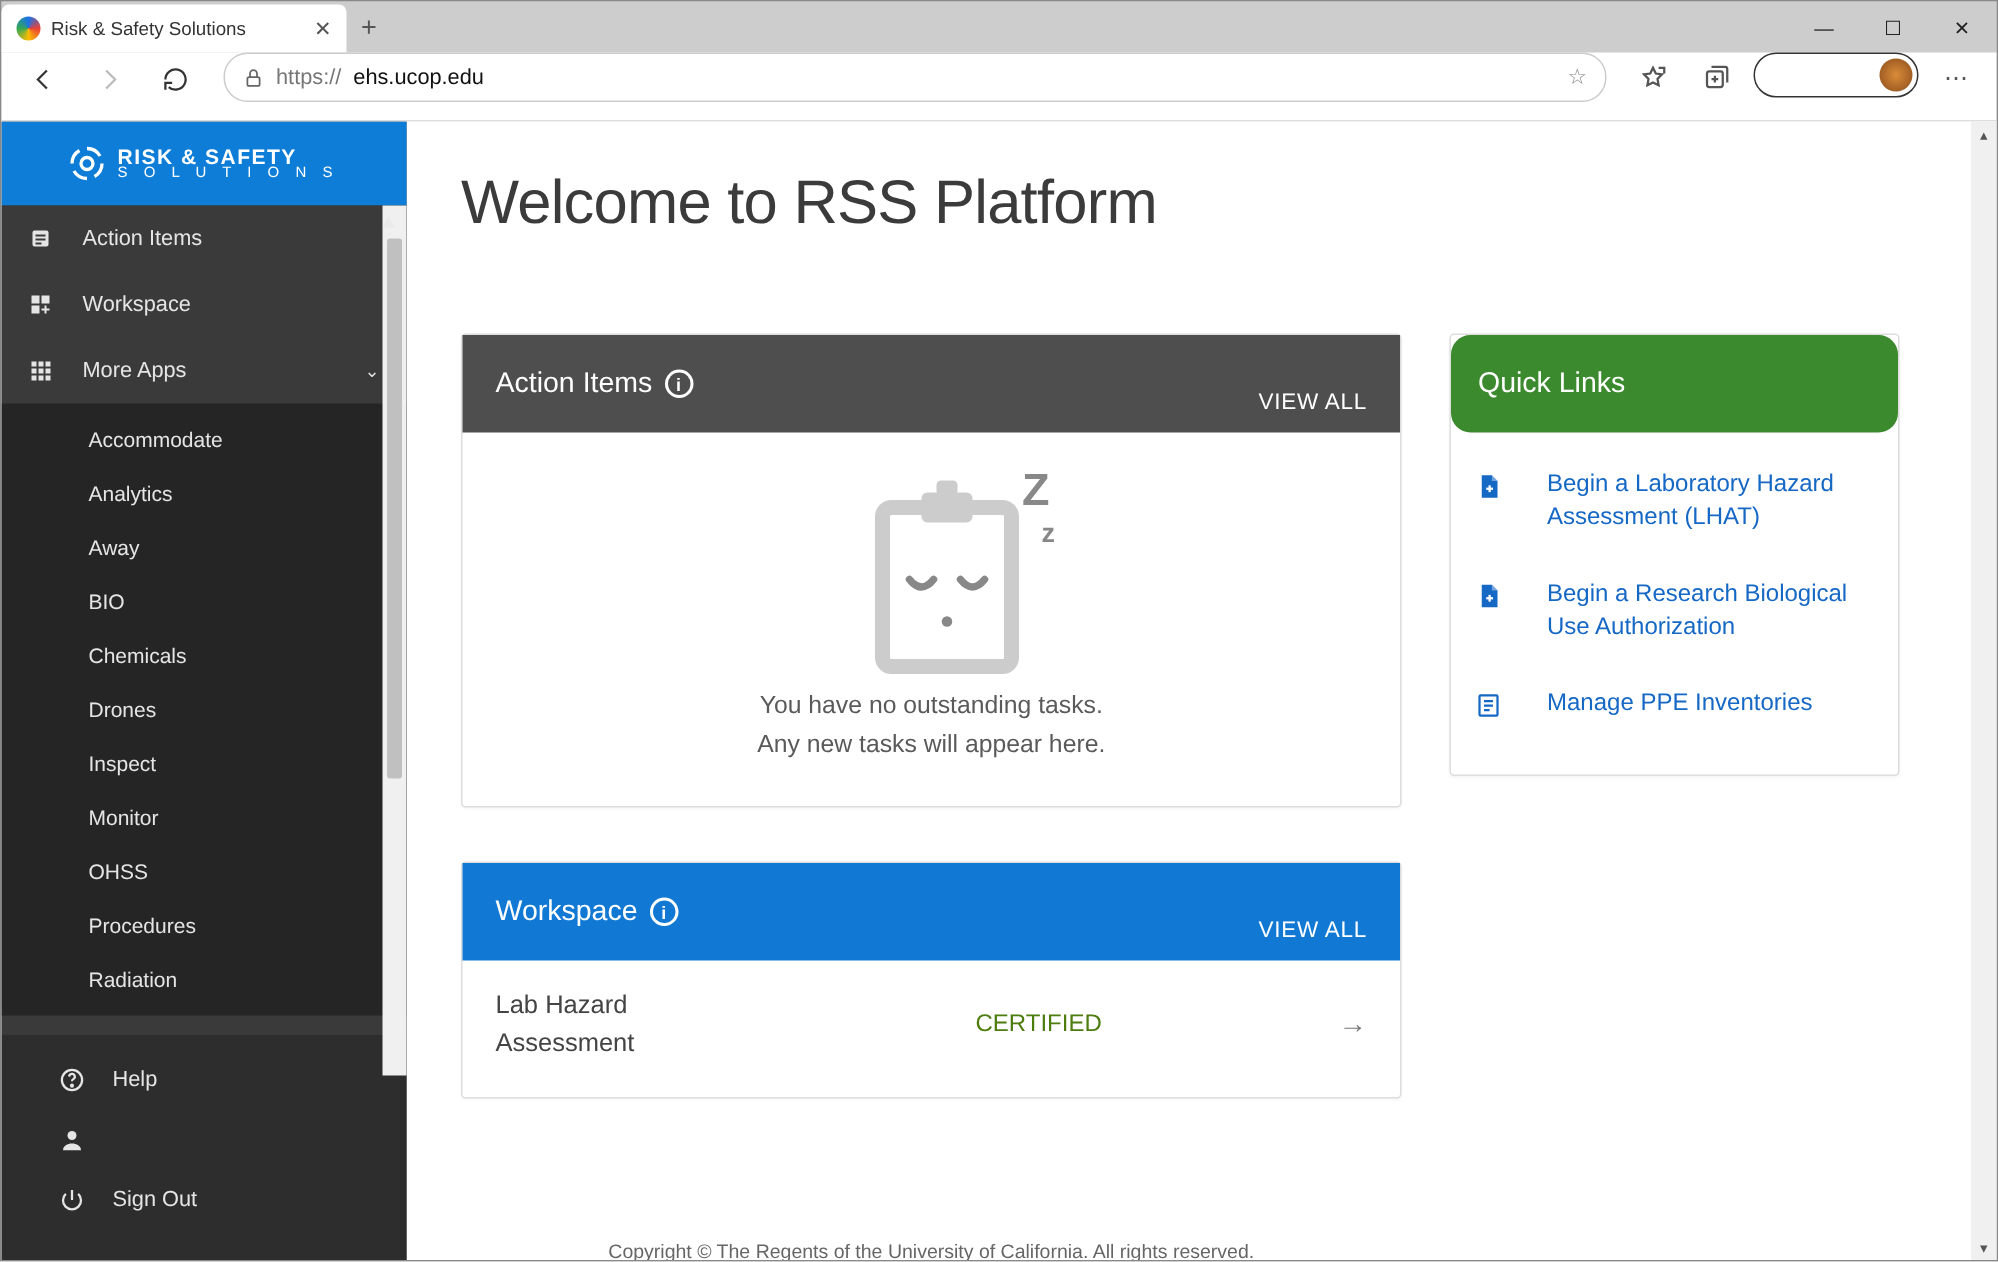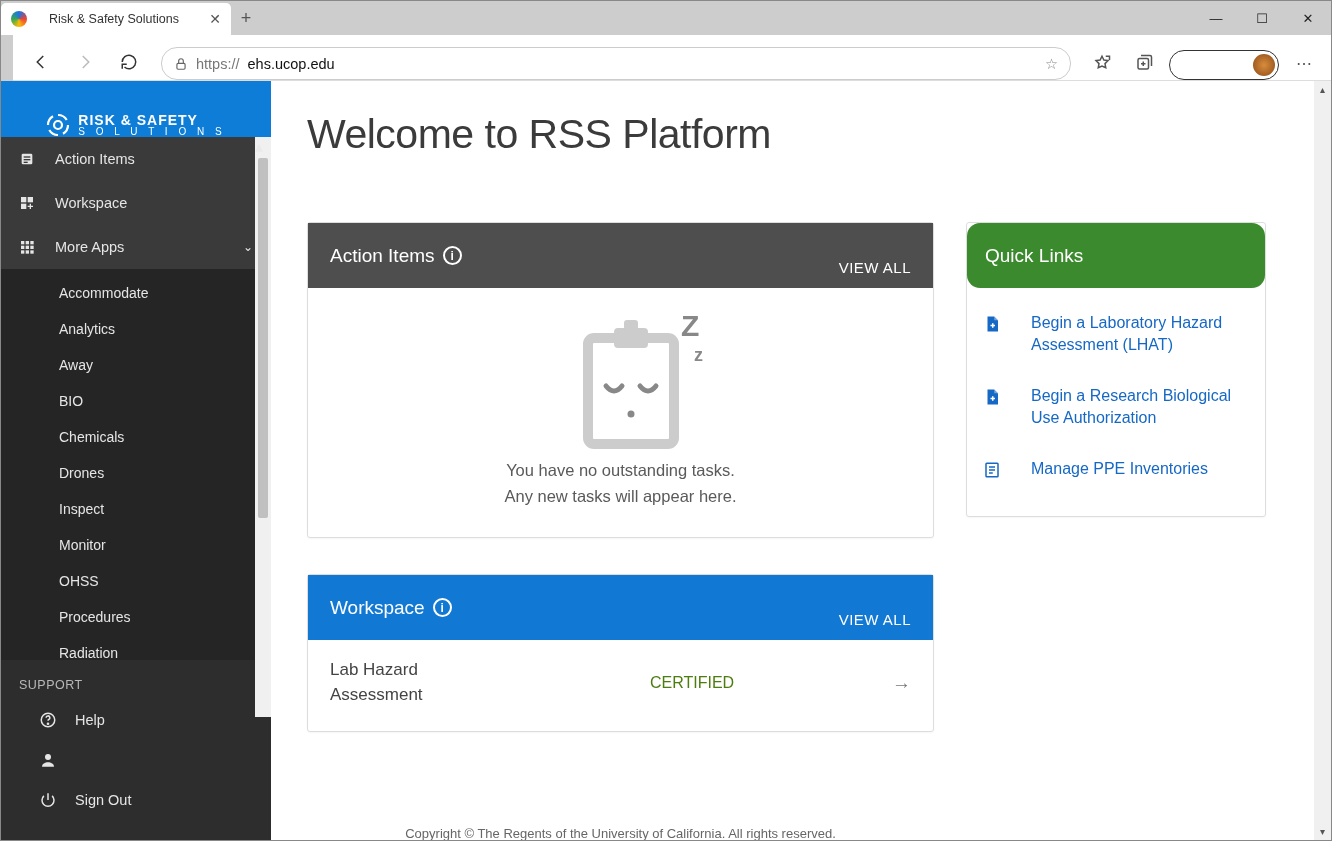--- a/index.html
+++ b/index.html
@@ -1,48 +1,48 @@
 <!DOCTYPE html>
 <html><head>
 <meta charset="utf-8">
 <style>
 * { margin:0; padding:0; box-sizing:border-box; font-family:"Segoe UI",Arial,sans-serif; }
 body { width:1332px; height:841px; background:#e9e9e9; overflow:hidden; }
 
 
 .browser-frame { width:100%; height:100%; background:#cdcdcd; display:flex; flex-direction:column; border:1px solid #888; }
 .titlebar { height:34px; background:#cdcdcd; display:flex; align-items:stretch; }
-.tab { background:#fff; border-radius:5px 5px 0 0; display:flex; align-items:center; padding:0 10px; width:230px; margin-top:2px; font-size:12.5px; color:#333; gap:22px; }
+.tab { background:#fff; border-radius:5px 5px 0 0; display:flex; align-items:center; padding:0 10px; width:230px; margin-top:2px; font-size:12.5px; color:#333; gap:7px; }
 .tab .favicon { width:16px; height:16px; border-radius:50%; background:conic-gradient(#1a73e8,#ea4335,#fbbc05,#34a853,#1a73e8); }
 .tab .close { margin-left:auto; font-size:14px; color:#555; }
 .newtab { width:30px; display:flex; align-items:center; justify-content:center; font-size:18px; color:#555; }
 .window-controls { margin-left:auto; display:flex; }
 .window-controls div { width:46px; display:flex; align-items:center; justify-content:center; font-size:13px; color:#222; }
 
-.toolbar { height:46px; background:#fff; display:flex; align-items:flex-end; padding:0 10px; gap:8px; border-bottom:1px solid #ddd;margin-left:12px; }
+.toolbar { height:46px; background:#fff; display:flex; align-items:flex-start; padding:0 10px; gap:8px; border-bottom:1px solid #ddd; }
 .toolbar .nav-btn { width:36px; height:36px; display:flex; align-items:center; justify-content:center; color:#555; font-size:16px; }
 .toolbar .nav-btn.disabled { color:#bbb; }
 .addressbar { flex:1; height:33px; border:1px solid #ccc; border-radius:16px; display:flex; align-items:center; padding:0 12px; font-size:14.5px; color:#111; gap:8px; margin:0 6px; }
 .addressbar .lock { color:#666; font-size:13px; }
 .addressbar .secure { color:#777; }
 .addressbar .star { margin-left:auto; color:#888; }
 .toolbar .icon-btn { width:34px; height:34px; display:flex; align-items:center; justify-content:center; color:#555; font-size:16px; }
 .profile-pill { width:110px; height:30px; border:1px solid #333; border-radius:15px; display:flex; align-items:center; justify-content:flex-end; padding-right:3px;}
 .profile-pill .avatar { width:22px; height:22px; border-radius:50%; background:radial-gradient(circle,#d98c3a,#8a4a1a); }
 
 
 .page { flex:1; display:flex; background:#fff; overflow:hidden; position:relative; }
 .scrolltrack { width:17px; background:#f0f0f0; display:flex; flex-direction:column; align-items:center; }
 .scrolltrack .arrow { height:17px; font-size:10px; color:#555; display:flex; align-items:center; justify-content:center; width:100%; }
 
 
 .sidebar { width:270px; background:#3a3a3a; color:#eaeaea; display:flex; flex-direction:column; position:relative; }
 .sidebar-scroll { position:absolute; top:56px; right:0; width:16px; height:580px; background:#f0f0f0; display:flex; flex-direction:column; }
 .sidebar-scroll .thumb { background:#c0c0c0; margin:0 3px; border-radius:2px; }
-.brand { height:56px; background:#0d7dd8; display:flex; align-items:flex-end; justify-content:center; gap:8px; font-weight:700; color:#fff; font-size:14px; letter-spacing:1px; }
+.brand { height:56px; background:#0d7dd8; display:flex; align-items:center; justify-content:center; gap:8px; font-weight:700; color:#fff; font-size:14px; letter-spacing:1px; }
 .brand-svg { width:24px; height:24px; }
 .brand-text { line-height:1; }
 .brand-text .sub { font-size:10px; letter-spacing:4px; font-weight:400; }
 .side-list { flex:1; overflow:hidden; background:#3a3a3a; }
 .side-item { display:flex; align-items:center; gap:18px; height:44px; padding:0 18px; font-size:14.5px; color:#e5e5e5; cursor:pointer;}
 .side-item .chev { margin-left:auto; font-size:12px; }
 .side-item .icon { width:18px; text-align:center; font-size:15px; }
 .sub-apps { background:#252525; padding:6px 0 6px 0; }
 .sub-apps .sub-item { padding:10px 18px 10px 58px; font-size:14px; color:#e5e5e5; cursor:pointer; }
 .support-block { background:#2d2d2d; padding:10px 0 20px; }
@@ -209,21 +209,20 @@
           <div class="sub-item">Drones</div>
           <div class="sub-item">Inspect</div>
           <div class="sub-item">Monitor</div>
           <div class="sub-item">OHSS</div>
           <div class="sub-item">Procedures</div>
           <div class="sub-item">Radiation</div>
         </div>
       </div>
 
       <div class="support-block">
-        <div class="support-title">SUPPORT</div>
         <div class="support-item">
           <span class="icon">
             <svg width="18" height="18" viewBox="0 0 24 24" fill="none" stroke="#e5e5e5" stroke-width="2">
                 <circle cx="12" cy="12" r="9"></circle>
                 <path d="M9.5 9a2.5 2.5 0 1 1 3.5 2.3c-.9.4-1 1-1 1.7"></path>
                 <circle cx="12" cy="17" r="0.8" fill="#e5e5e5"></circle>
               </svg>
           </span>
           <span>Help</span>
         </div>

